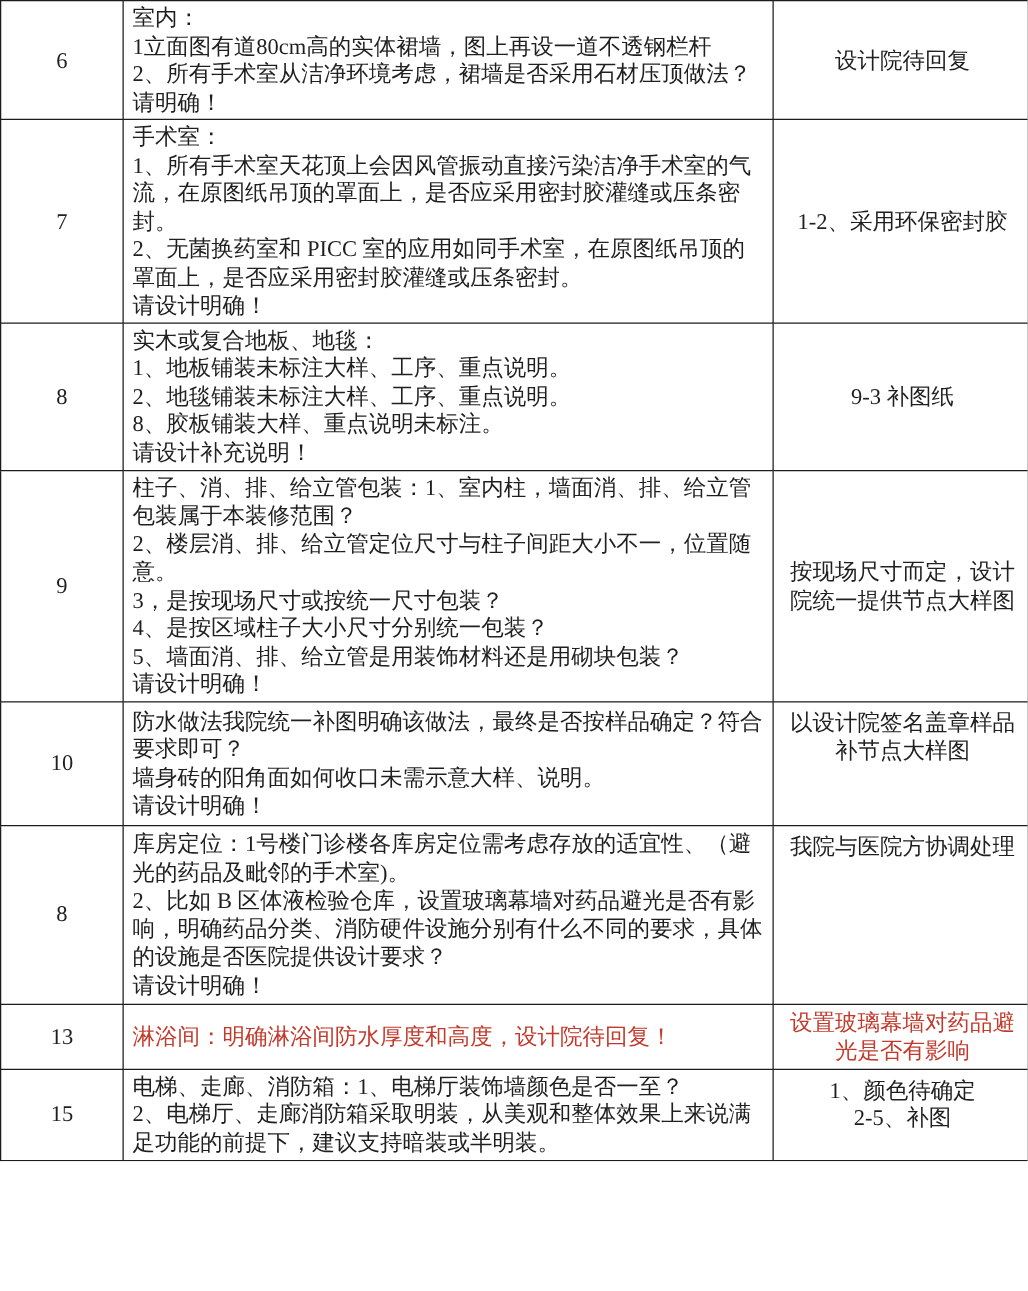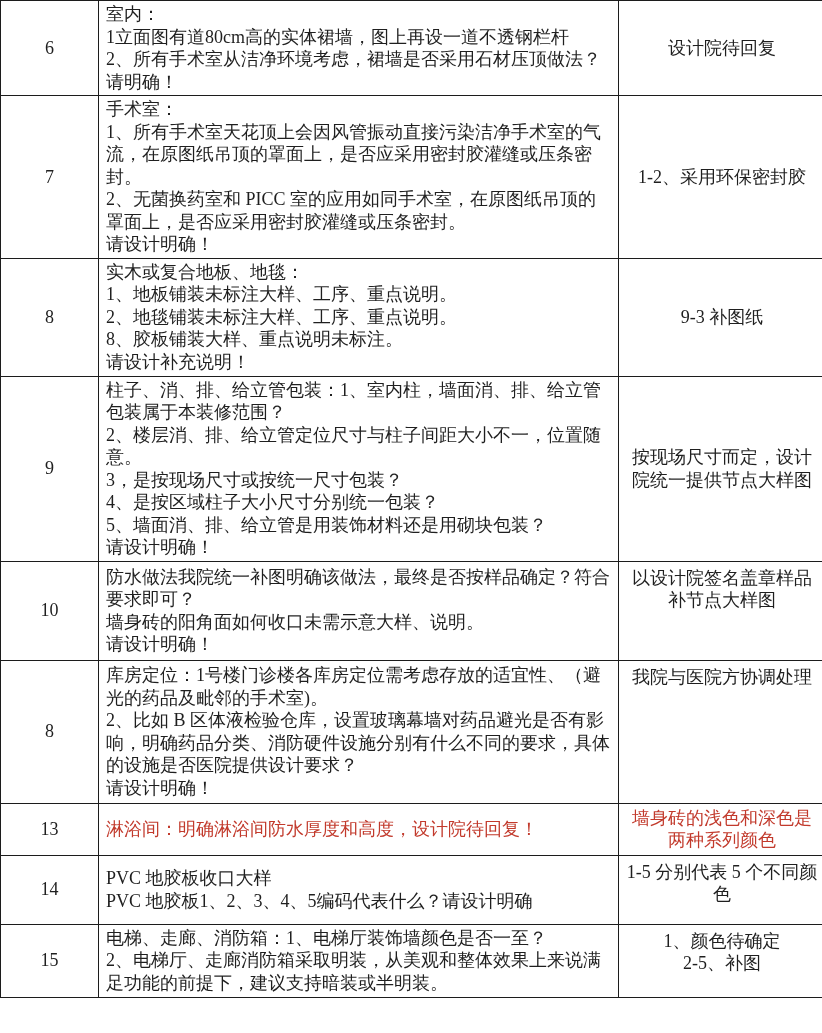--- a/index.html
+++ b/index.html
@@ -124,27 +124,21 @@
     <tr class="r11">
       <td class="no">8</td>
       <td class="q">库房定位：1号楼门诊楼各库房定位需考虑存放的适宜性、（避光的药品及毗邻的手术室)。
 2、比如 B 区体液检验仓库，设置玻璃幕墙对药品避光是否有影响，明确药品分类、消防硬件设施分别有什么不同的要求，具体的设施是否医院提供设计要求？
 请设计明确！</td>
       <td class="a top">我院与医院方协调处理</td>
     </tr>
     <tr class="r13 red">
       <td class="no">13</td>
       <td class="q">淋浴间：明确淋浴间防水厚度和高度，设计院待回复！</td>
-      <td class="a">墙身砖的浅色和深色是两种系列颜色</td>
-    </tr>
-    <tr class="r14">
-      <td class="no">14</td>
-      <td class="q">PVC 地胶板收口大样
-PVC 地胶板1、2、3、4、5编码代表什么？请设计明确</td>
-      <td class="a top">1-5 分别代表 5 个不同颜色</td>
+      <td class="a">设置玻璃幕墙对药品避光是否有影响</td>
     </tr>
     <tr class="r15">
       <td class="no">15</td>
       <td class="q">电梯、走廊、消防箱：1、电梯厅装饰墙颜色是否一至？
 2、电梯厅、走廊消防箱采取明装，从美观和整体效果上来说满足功能的前提下，建议支持暗装或半明装。</td>
       <td class="a top">1、颜色待确定
 2-5、补图</td>
     </tr>
   </tbody>
 </table>

